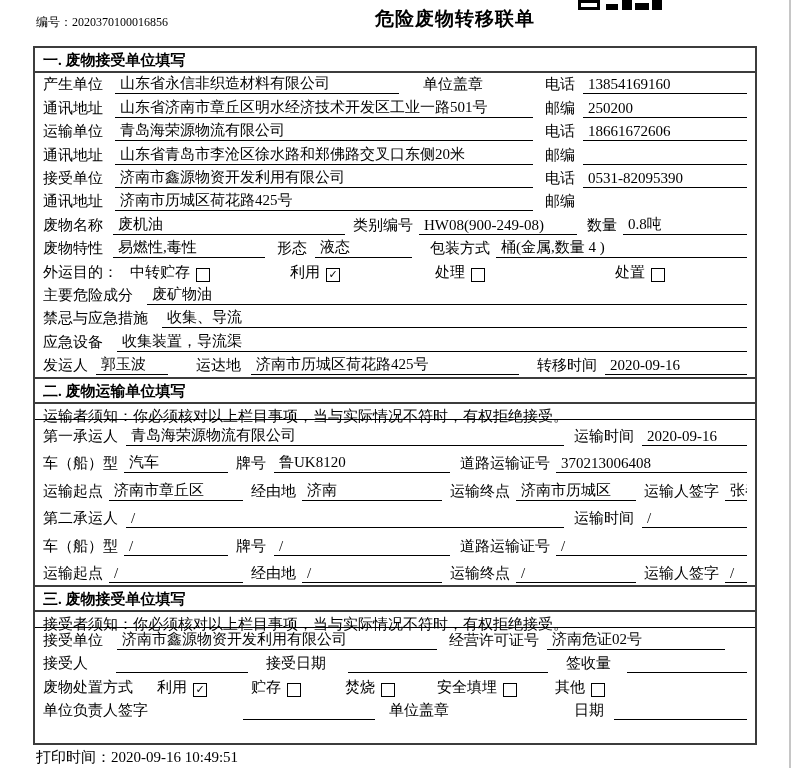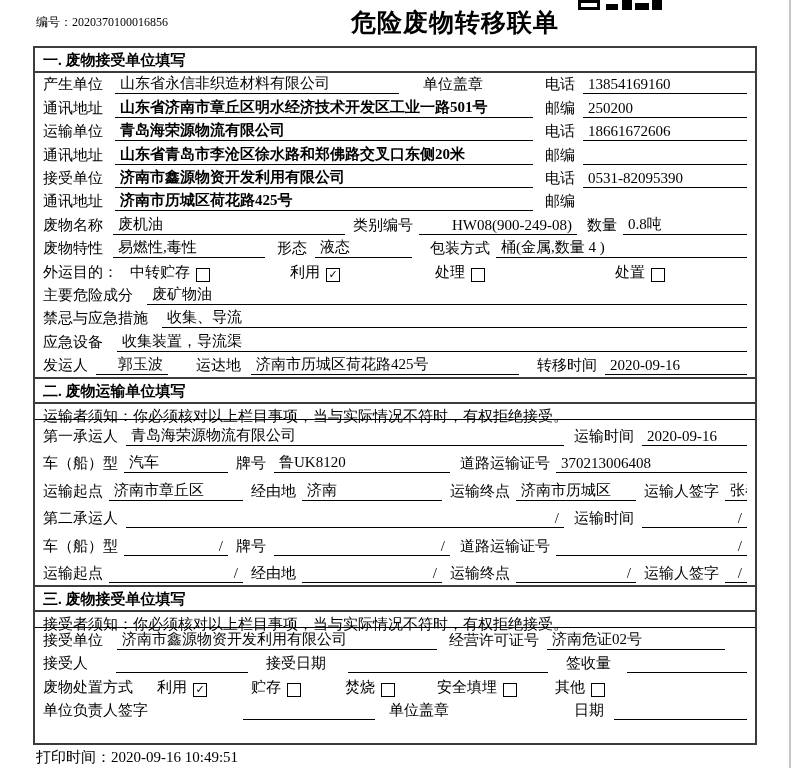--- a/index.html
+++ b/index.html
@@ -4,41 +4,41 @@
 <style>
   html,body{margin:0;padding:0;}
   body{
     width:796px;height:768px;background:#ffffff;color:#000;
     font-family:"Liberation Serif","DejaVu Serif",serif;
     font-size:15px;position:relative;overflow:hidden;
   }
   .page-edge{position:absolute;left:789px;top:0;width:2px;height:768px;background:#c6c6c6;}
   .doc-number{position:absolute;left:36px;top:14px;font-size:12px;white-space:nowrap;}
   .doc-title{position:absolute;left:130px;top:6px;width:650px;text-align:center;
-    font-size:25px;font-weight:bold;letter-spacing:1px;}
+    font-size:19px;font-weight:bold;letter-spacing:1px;}
   .qr{position:absolute;left:578px;top:0;width:84px;height:10px;}
   .qr div{position:absolute;background:#000;}
   .qr .q-outline{left:0;top:0;width:22px;height:10px;background:#fff;border:3px solid #000;box-sizing:border-box;}
   .form{position:absolute;left:33px;top:46px;width:724px;height:699px;
     border:2px solid #3c3c3c;box-sizing:border-box;background:#fff;
     display:flex;flex-direction:column;}
   .sec-title{font-weight:bold;padding:3px 8px 2px;height:25px;box-sizing:border-box;
     border-bottom:2px solid #3c3c3c;flex-shrink:0;}
   .bt{border-top:2px solid #3c3c3c;height:27px;}
   .note{padding:3px 8px 2px;height:16px;box-sizing:border-box;border-bottom:1px solid #000000;flex-shrink:0;}
   .row{display:flex;align-items:flex-end;padding:0 8px 2px;box-sizing:border-box;flex-shrink:0;}
   .s1row{height:23.4px;}
   .s2row{height:27.5px;}
   .s3row{height:23.5px;}
   .lbl{white-space:nowrap;}
   .val{border-bottom:1px solid #000;padding:0 5px;white-space:nowrap;overflow:hidden;box-sizing:border-box;}
   .fill{flex:1;}
-  .c{text-align:right;}
+  .c{text-align:left;}
   .left{display:flex;align-items:flex-end;width:502px;flex-shrink:0;}
-  .left .fill{margin-right:12px;font-weight:bold;}
+  .left .fill{margin-right:12px;}
   .cb{display:inline-block;width:12px;height:12px;border:1.5px solid #000;margin-left:6px;
     font-size:11px;line-height:12px;text-align:center;vertical-align:-1px;
     font-family:"DejaVu Sans",sans-serif;font-weight:bold;}
   .print-line{position:absolute;left:36px;top:748px;white-space:nowrap;font-size:15px;}
 </style>
 </head>
 <body>
 
 <div class="page-edge"></div>
 

